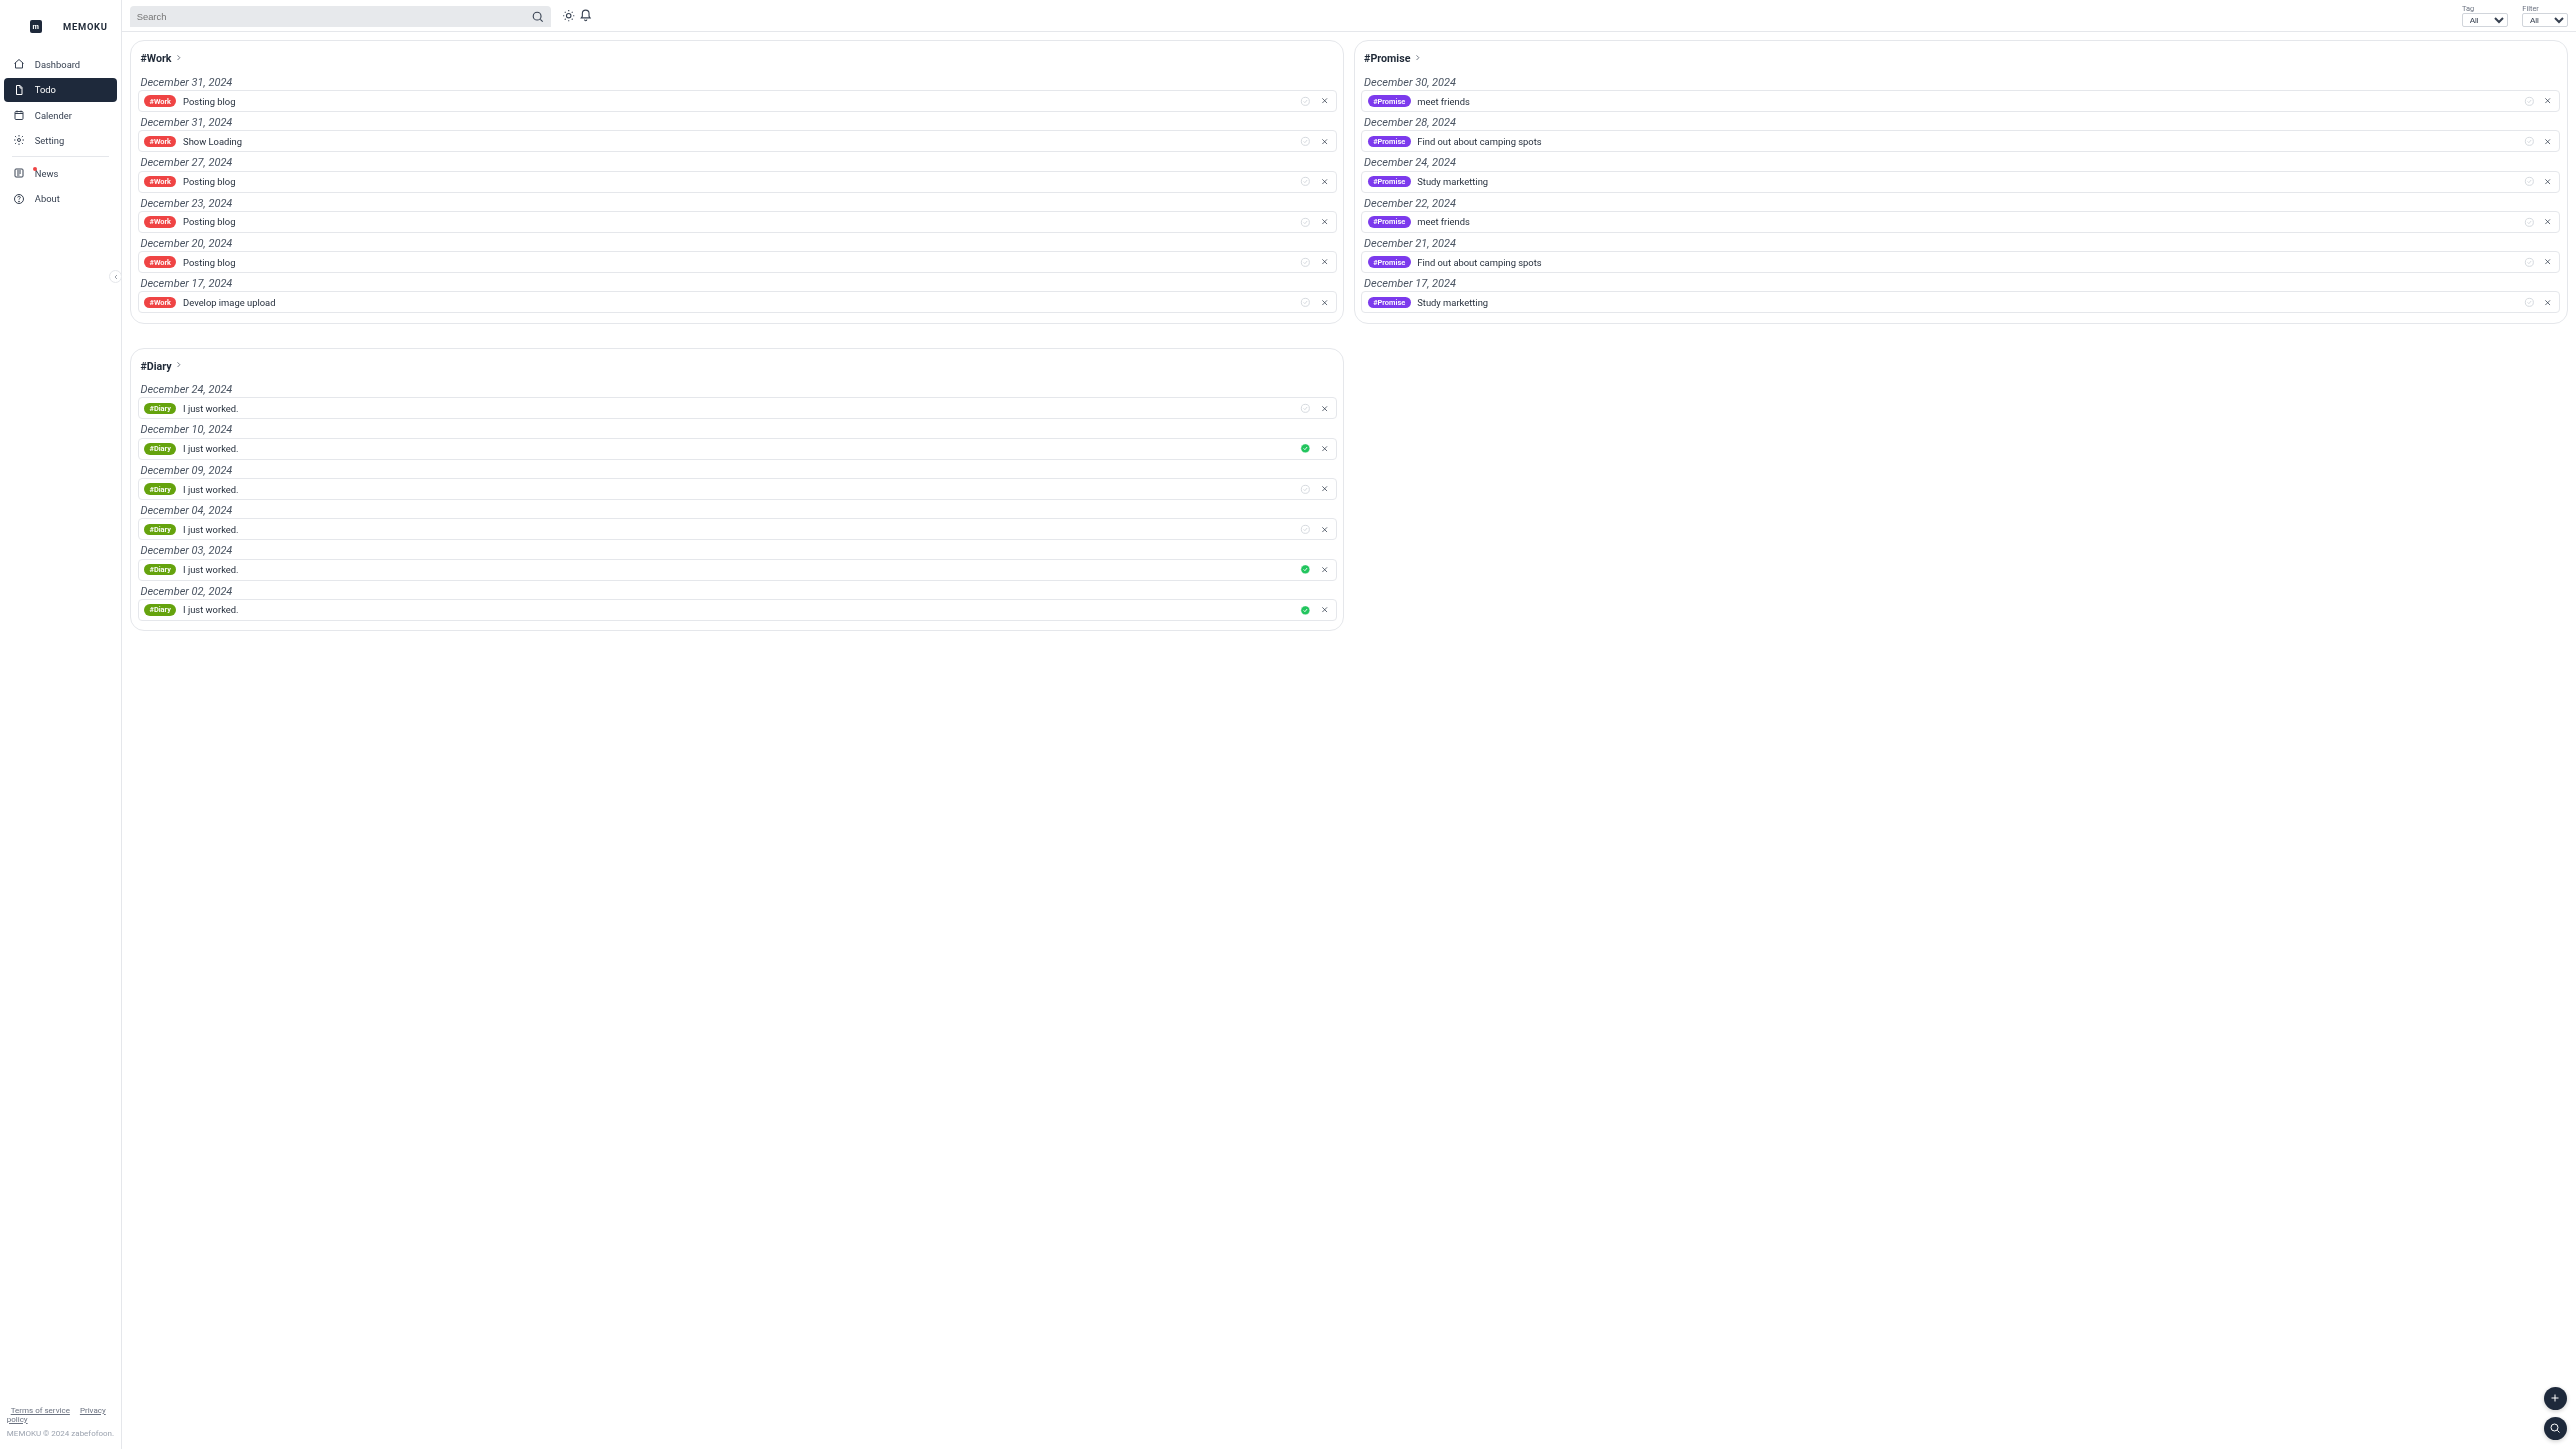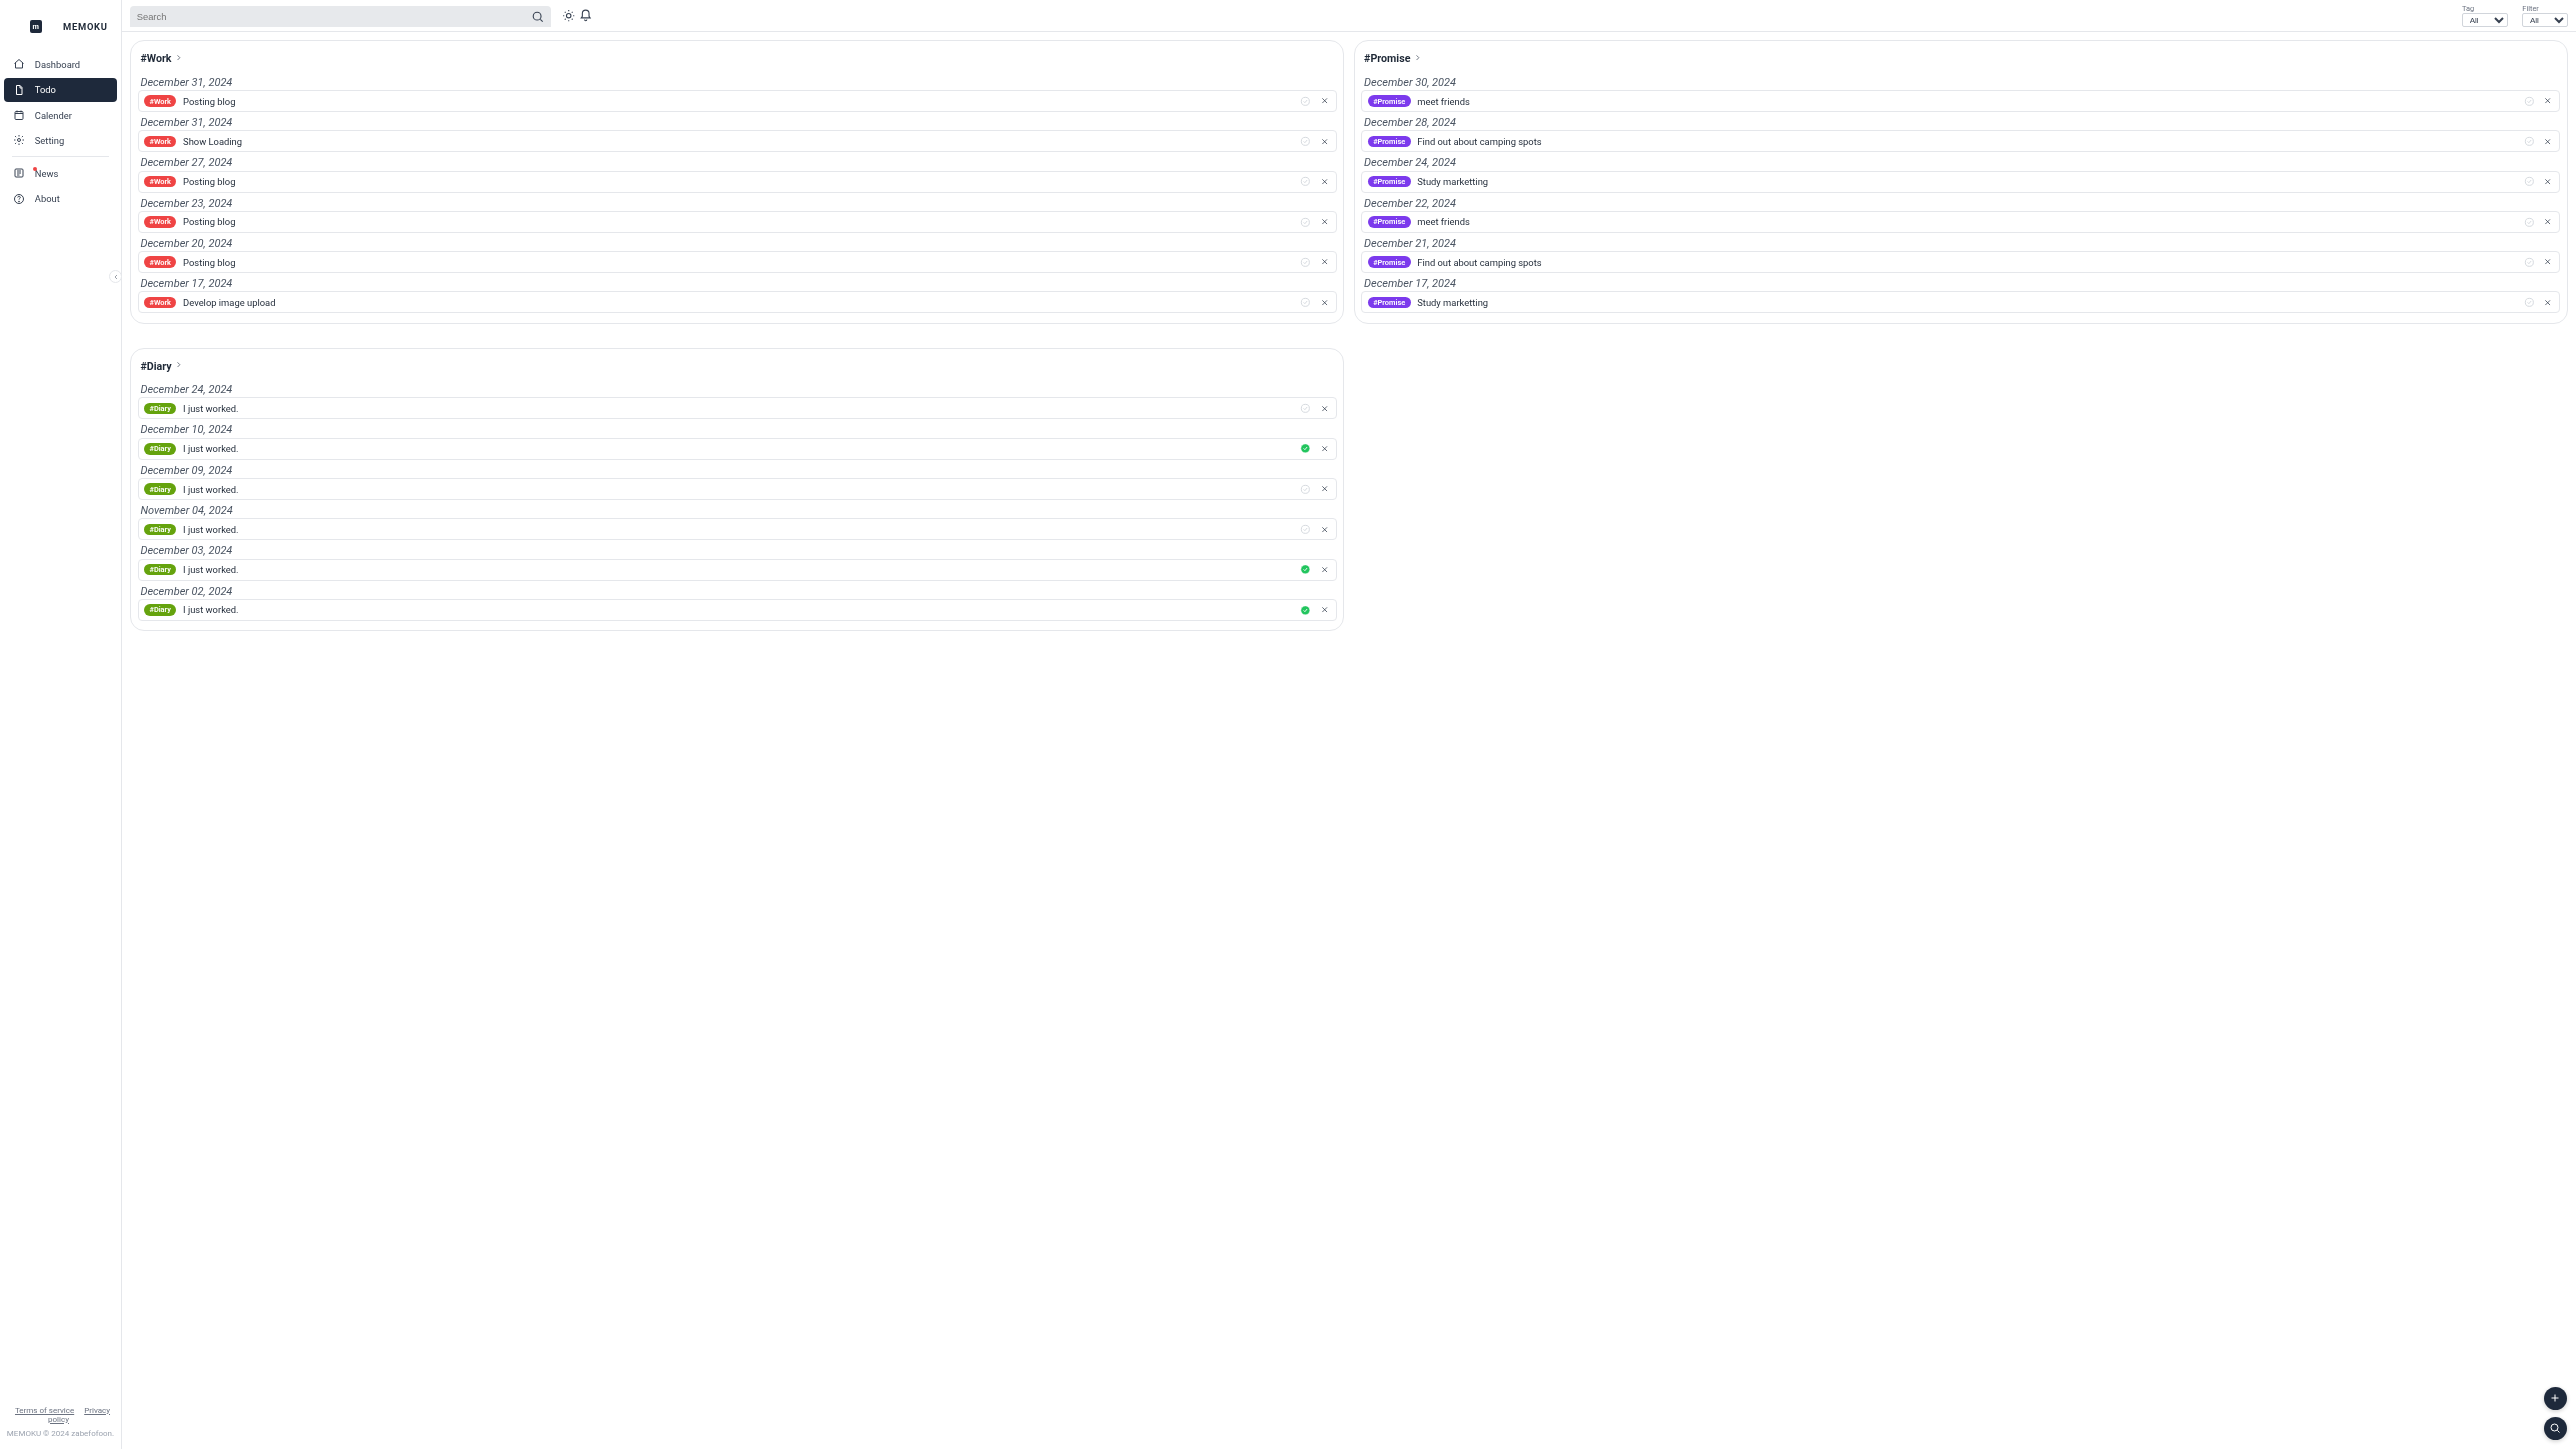--- a/index.html
+++ b/index.html
@@ -32,21 +32,21 @@
   .nav-item {
     display: flex; align-items: center; gap: 9.4px;
     padding: 6px 9.4px; border-radius: 4px;
     color: #374151; cursor: pointer; font-size: 9.4px;
   }
   .nav-item.active { background: #1e293b; color: #fff; }
   .nav-item .icon { width: 12px; height: 12px; display:flex; align-items:center; justify-content:center; }
   .nav-item .icon svg { width: 12px; height: 12px; }
   .nav-sep { border-top: 0.7px solid #e5e7eb; margin: 4px 8px; }
   .sidebar-spacer { flex: 1; }
-  .sidebar-foot { text-align: center; font-size: 8px; color: #6b7280; padding: 5.4px 2.7px 2.7px; }
+  .sidebar-foot { font-size: 8px; color: #6b7280; padding: 5.4px 2.7px 2.7px; }
   .sidebar-foot a { color: #6b7280; text-decoration: underline; margin: 0 4px; }
   .sidebar-copy { text-align: center; font-size: 8px; color: #9ca3af; margin-top: 2.7px; }
 
   .news-dot { position: relative; text-align: center; }
   .news-dot::before {
     content: ""; position: absolute; left: -2px; top: -0.7px;
     width: 4px; height: 4px; border-radius: 50%; background: #ef4444;
   }
 
   .collapse-handle {
@@ -557,21 +557,21 @@
                 </svg>
               </span>
               <span class="del-btn">
                 <svg viewBox="0 0 24 24" fill="none" stroke-width="2">
                   <path d="M6 6l12 12M18 6L6 18"></path>
                 </svg>
               </span>
             </div>
           </div>
           <div class="todo-block">
-            <div class="todo-date">November 04, 2024</div>
+            <div class="todo-date">December 04, 2024</div>
             <div class="todo-row">
               <span class="tag-badge" style="background: rgb(101, 163, 13);">#Diary</span>
               <span class="todo-text">I just worked.</span>
               <span class="check-btn off">
                 <svg viewBox="0 0 24 24" stroke-width="2">
                   <circle cx="12" cy="12" r="9"></circle>
                   <path d="M8 12l3 3 5-6"></path>
                 </svg>
               </span>
               <span class="del-btn">

